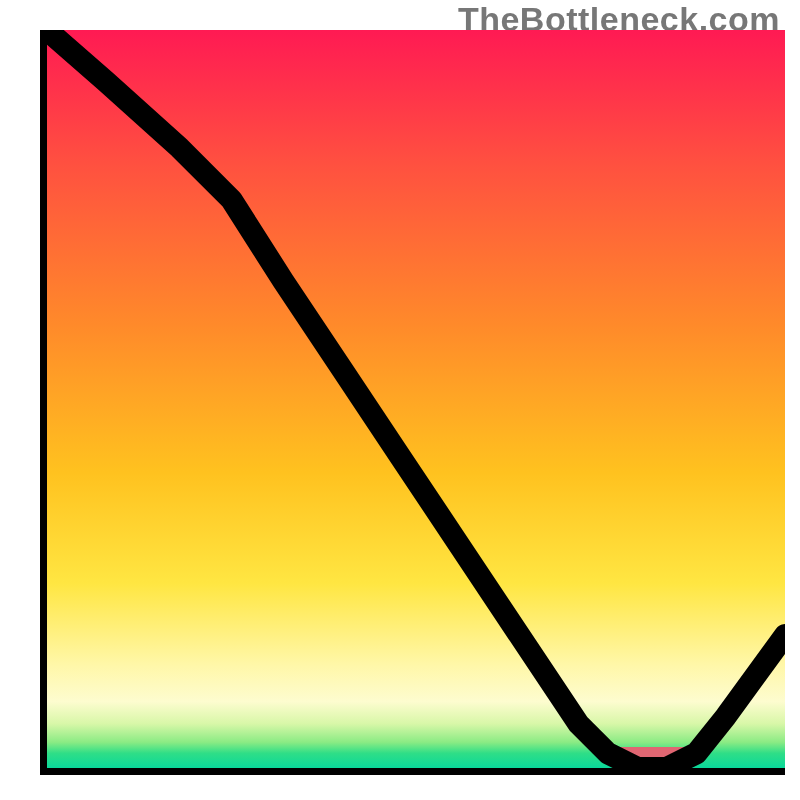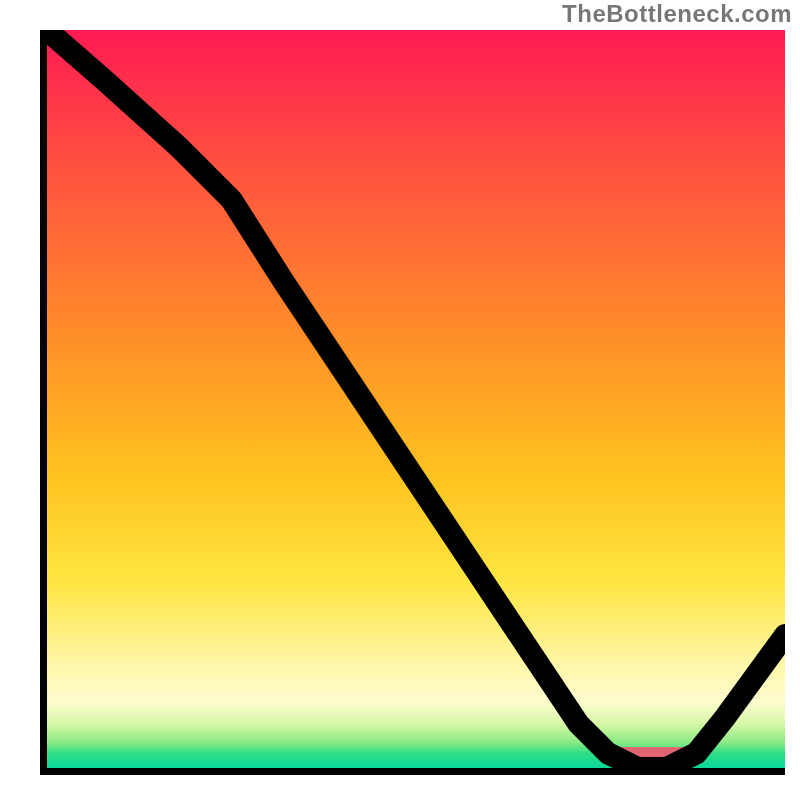--- a/index.html
+++ b/index.html
@@ -12,22 +12,22 @@
   }
   .canvas {
     position: relative;
     width: 800px;
     height: 800px;
     background: #fff;
   }
   .watermark {
     position: absolute;
     top: 0;
-    right: 8px;
-    font-size: 24px;
+    right: 20px;
+    font-size: 34px;
     font-weight: bold;
     color: #777;
     letter-spacing: 0.5px;
   }
   .plot-area {
     position: absolute;
     
     left: 40px;
     top: 30px;
     width: 745px;

